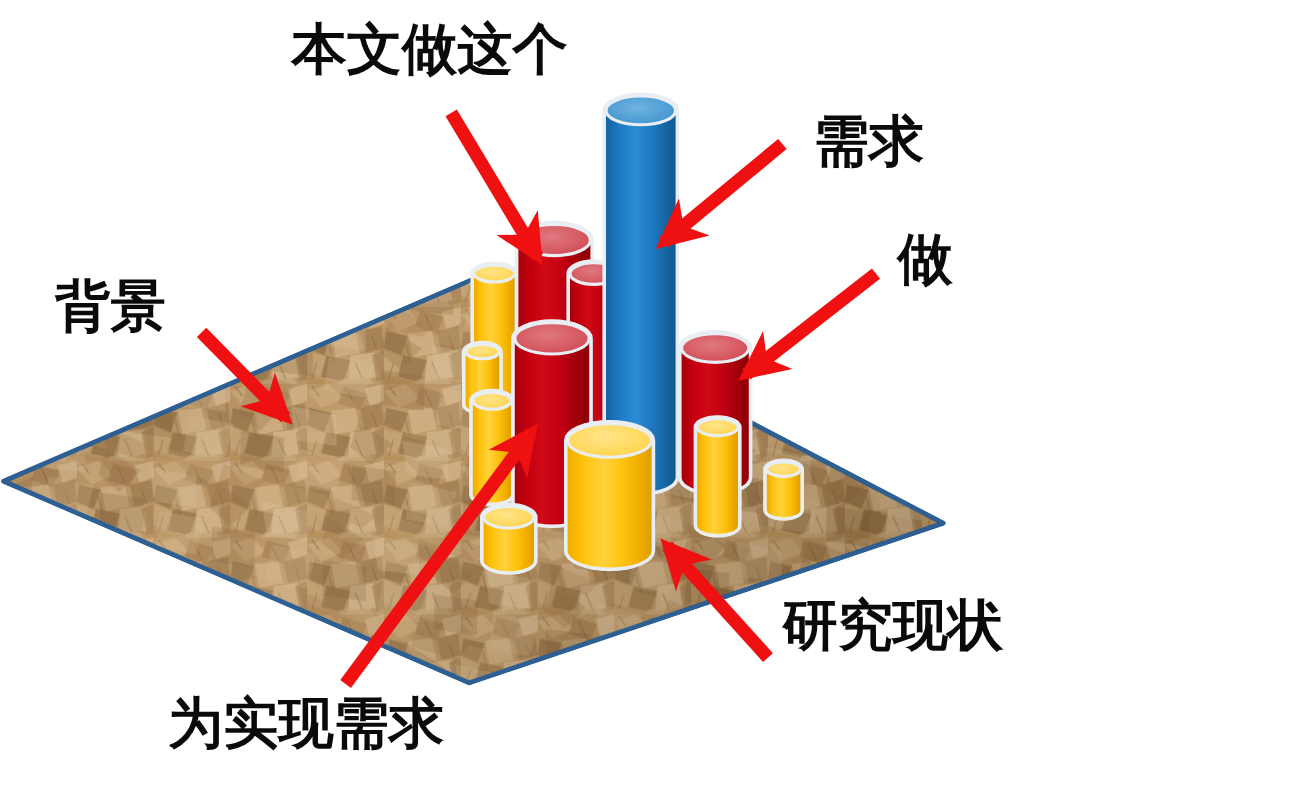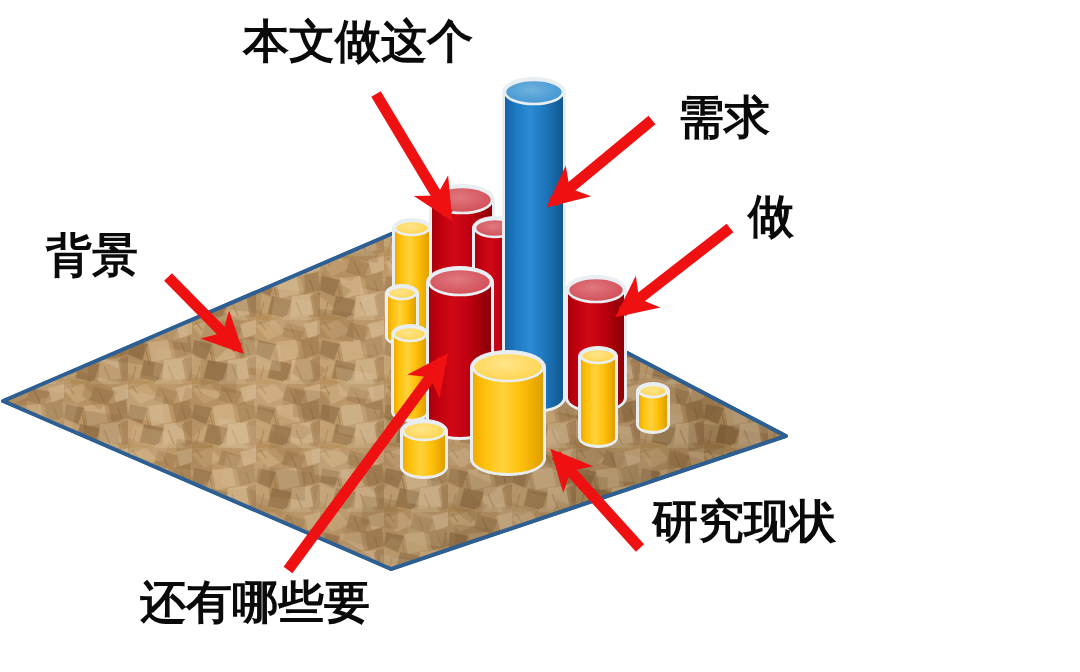--- a/index.html
+++ b/index.html
@@ -264,16 +264,16 @@
         <line x1="288" y1="570" x2="443" y2="360" stroke="#ef1111" stroke-width="11" stroke-linecap="butt" marker-end="url(#arrowHead)"></line>
       </g>
   </svg>
 
   <div id="label-layer">
       <div class="anno-label" style="left: 243px; top: 17px; font-size: 46px;"><div>本文做这个</div></div>
       <div class="anno-label" style="left: 678px; top: 93px; font-size: 46px; text-align: right;"><div>需求</div></div>
       <div class="anno-label" style="left: 748px; top: 192px; font-size: 46px;"><div>做</div></div>
       <div class="anno-label" style="left: 46px; top: 231px; font-size: 46px; text-align: right;"><div>背景</div></div>
       <div class="anno-label" style="left: 652px; top: 497px; font-size: 46px;"><div>研究现状</div></div>
-      <div class="anno-label" style="left: 140px; top: 578px; font-size: 46px;"><div>还有哪些要</div></div>
+      <div class="anno-label" style="left: 140px; top: 578px; font-size: 46px;"><div>为实现需求</div></div>
     </div>
 
 </div>
 
 </body></html>

